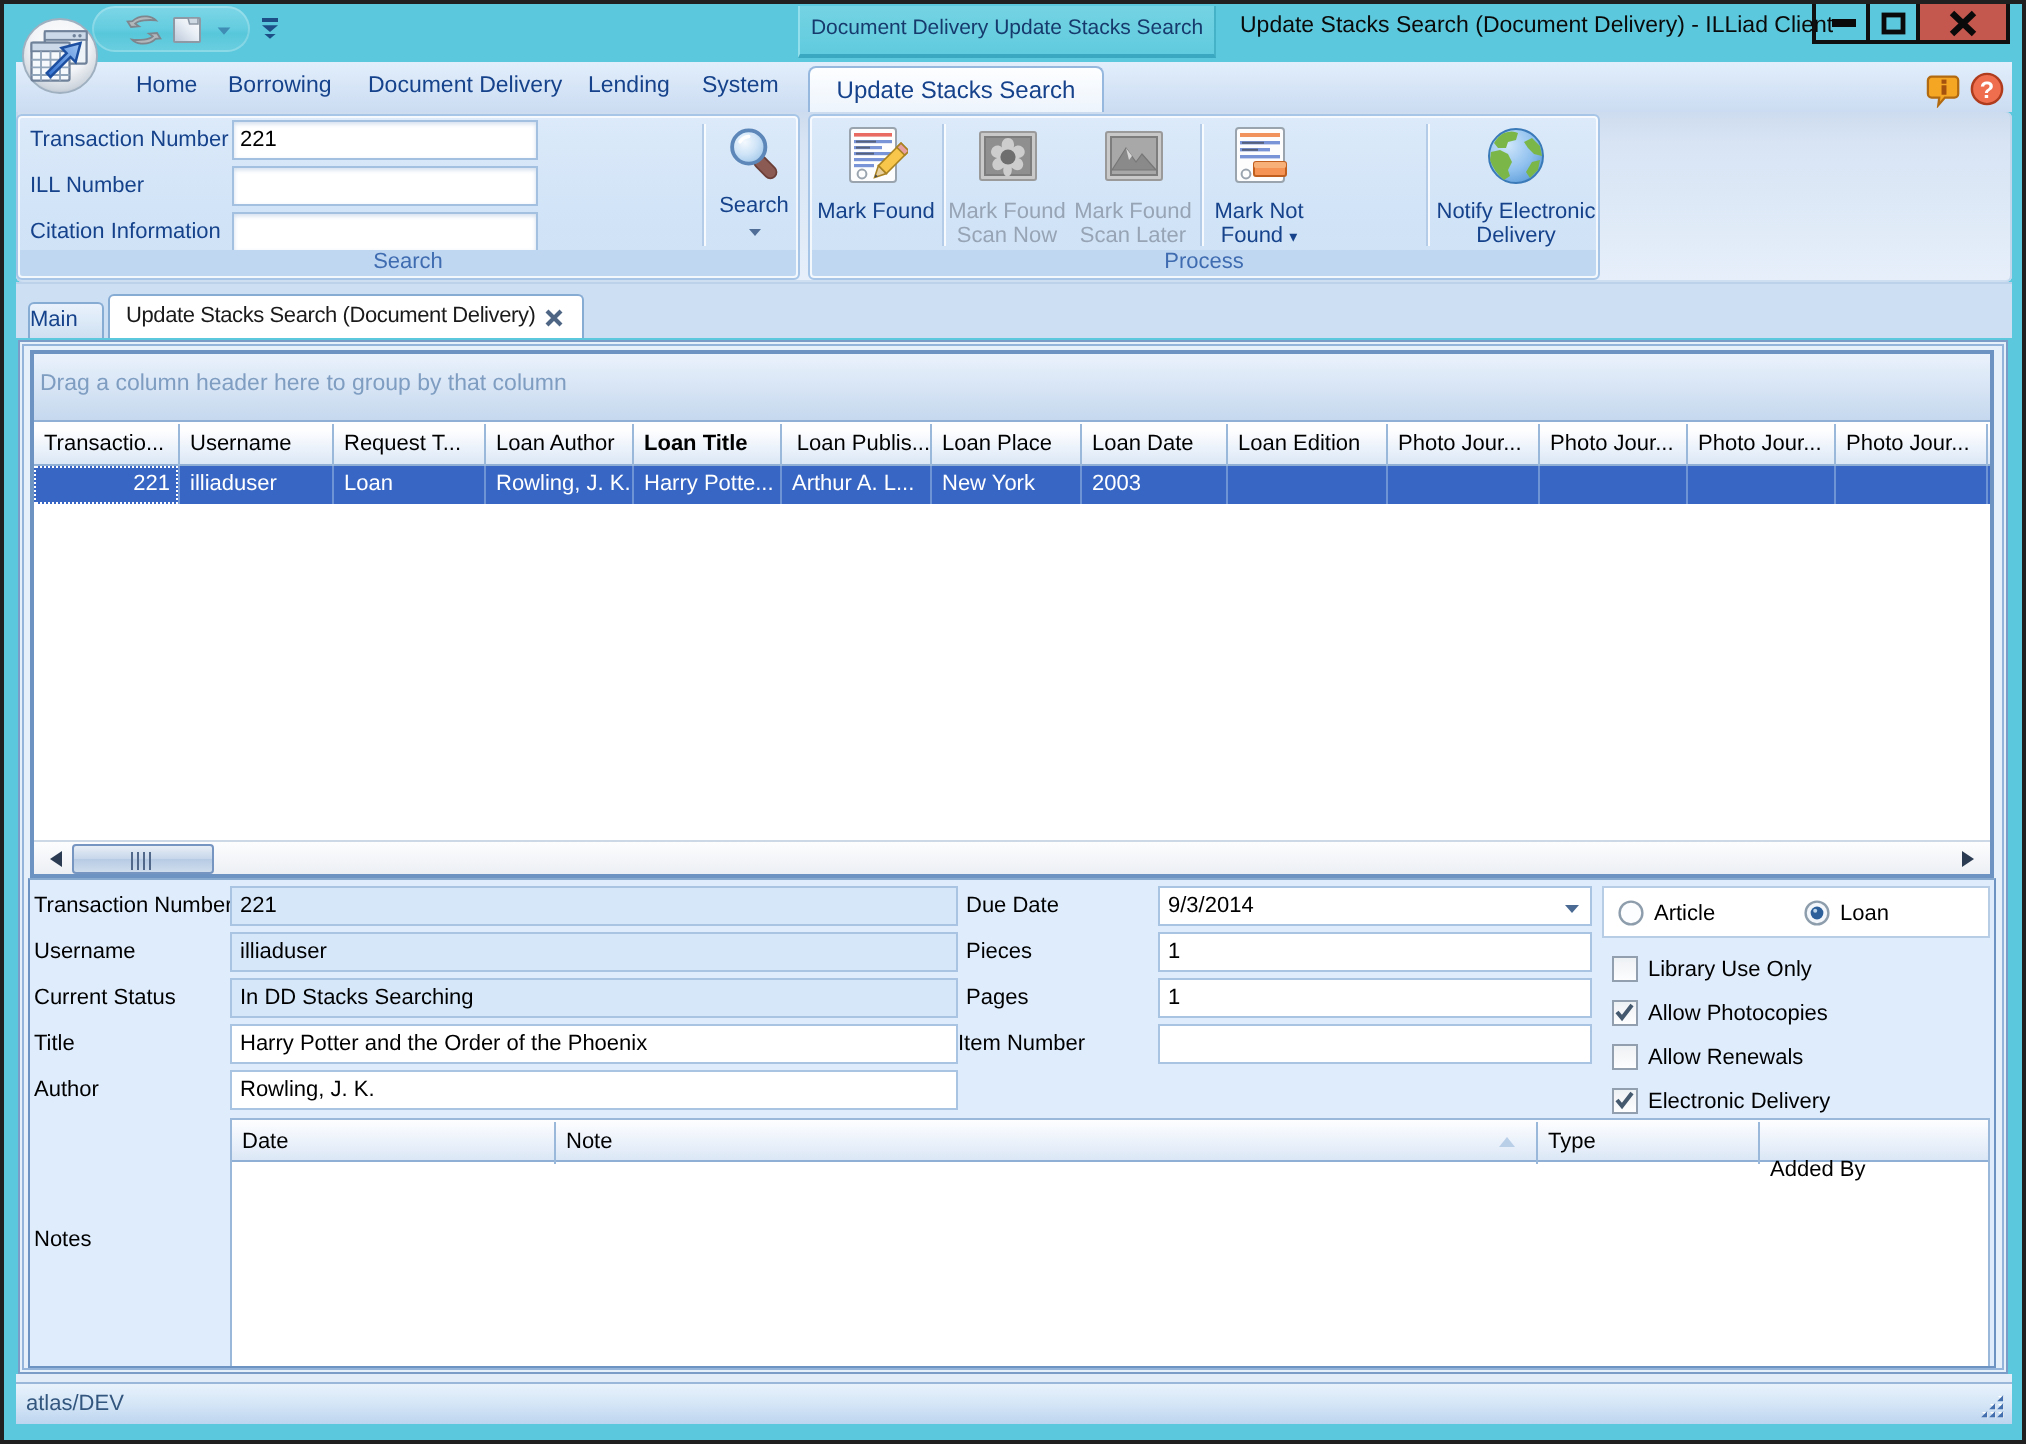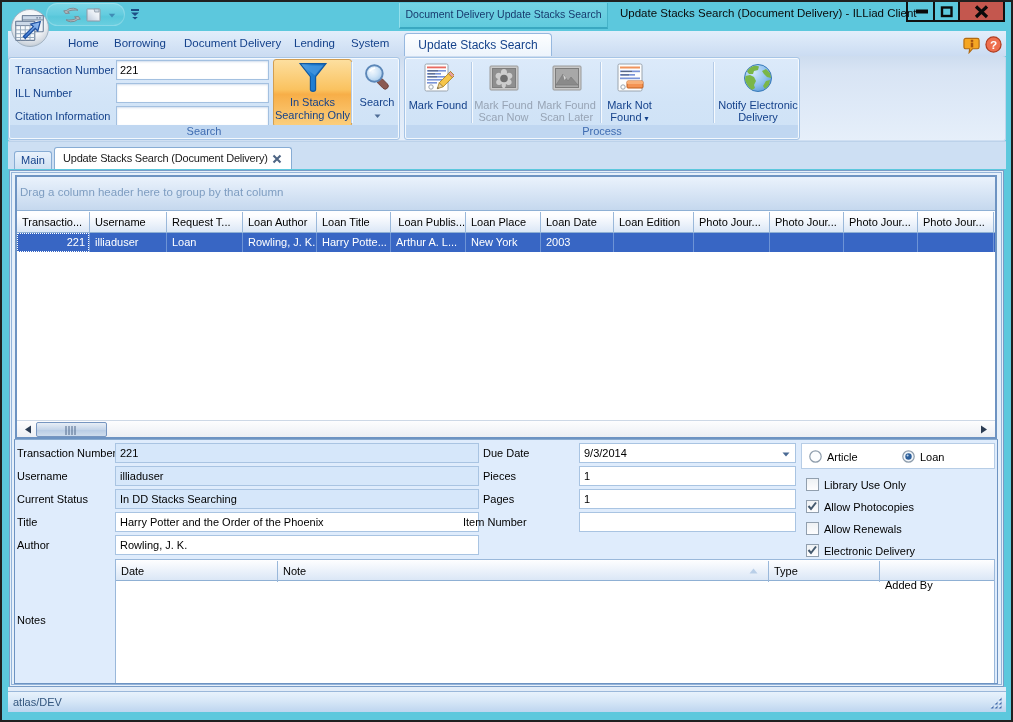--- a/index.html
+++ b/index.html
@@ -63,21 +63,21 @@
     border:1px solid #d29e52; border-radius:3px; text-align:center; color:#15428b;
     background:linear-gradient(#fddf9f,#fac25f 45%,#f7ae48 52%,#fbcf7e); }
   #btnSearchDD { position:absolute; left:345px; top:1px; width:46px; height:68px;
     text-align:center; color:#15428b; }
 
   
   #gap { position:absolute; left:8px; top:141px; width:998px; height:28px; background:#cddff3;
     border-top:1px solid #bcd2ea; }
   #dtabMain { position:absolute; left:14px; top:151px; width:38px; height:18px;
     background:linear-gradient(#e9f2fc,#cfe0f2); border:1px solid #87acd4; border-bottom:none;
-    border-radius:3px 3px 0 0; color:#15428b; text-align:center; line-height:17px; }
+    border-radius:3px 3px 0 0; color:#15428b; text-align:left; line-height:17px; }
   #dtabAct { position:absolute; left:54px; top:147px; width:238px; height:22px;
     background:#fff; border:1px solid #87acd4; border-bottom:none;
     border-radius:3px 3px 0 0; color:#1a1a1a; font-size:11px; letter-spacing:-0.2px; line-height:20px; }
 
   
   #panel { position:absolute; left:9px; top:170px; width:995px; height:517px;
     border:1px solid #7a9cc6; background:#e6f0fa; }
   #inline { position:absolute; left:1px; top:1px; right:1px; bottom:1px;
     border:1px solid #94b4da; }
   #grid { position:absolute; left:5px; top:4px; width:982px; height:264px;
@@ -210,34 +210,20 @@
   </div>
 
   <div id="ribbon">
     <div class="rgroup" id="grpSearch">
       <div class="flabel" style="left:6px; top:6px;">Transaction Number</div>
       <div class="flabel" style="left:6px; top:29px;">ILL Number</div>
       <div class="flabel" style="left:6px; top:52px;">Citation Information</div>
       <div class="finput" style="top:2px;">221</div>
       <div class="finput" style="top:25px;"></div>
       <div class="finput" style="top:48px;"></div>
-      <div id="btnInStacks">
-        <svg style="margin-top:2px" width="32" height="31" viewBox="0 0 34 36">
-          <defs>
-            <linearGradient id="fun" x1="0" y1="0" x2="1" y2="0">
-            <stop offset="0" stop-color="#66aee8"></stop>
-              <stop offset="0.45" stop-color="#1f7fd4"></stop>
-              <stop offset="1" stop-color="#1a6ec0"></stop>
-            </linearGradient>
-          </defs>
-          <path d="M2 2 L32 2 L20 17 L20 32 Q20 34 17 34 Q14 34 14 32 L14 17 Z" fill="url(#fun)" stroke="#1259a0" stroke-width="1.4"></path>
-          <path d="M4.5 4 L29 4 L19 15.5 Z" fill="#4597e0" opacity="0.8"></path>
-        </svg>
-        <div style="line-height:12.5px; margin-top:1px;">In Stacks<br>Searching Only</div>
-      </div>
       <div class="vsep" style="left:342px;"></div>
       <div id="btnSearchDD">
         <svg style="margin-top:4px" width="28" height="28" viewBox="0 0 30 32">
           <defs>
             <radialGradient id="lens" cx="38%" cy="35%" r="75%">
             <stop offset="0" stop-color="#f4f9fe"></stop>
               <stop offset="0.5" stop-color="#cfe4f7"></stop>
               <stop offset="1" stop-color="#9cc4e8"></stop>
             </radialGradient>
           </defs>
@@ -353,21 +339,21 @@
     <div id="inline"></div>
     <div id="grid">
       <div id="groupby">
         <div style="position:absolute; left:3px; top:9px;">Drag a column header here to group by that column</div>
       </div>
       <div id="hdrrow">
         <div class="hcell" style="left:0px; width:73px;">Transactio...</div>
         <div class="hcell" style="left:73px; width:77px;">Username</div>
         <div class="hcell" style="left:150px; width:76px;">Request T...</div>
         <div class="hcell" style="left:226px; width:74px;">Loan Author</div>
-        <div class="hcell" style="left:300px; width:74px;">Loan Title</div>
+        <div class="hcell" style="left:300px; width:74px;font-weight:bold;">Loan Title</div>
         <div class="hcell" style="left:374px; width:75px;text-align:right;">Loan Publis...</div>
         <div class="hcell" style="left:449px; width:75px;">Loan Place</div>
         <div class="hcell" style="left:524px; width:73px;">Loan Date</div>
         <div class="hcell" style="left:597px; width:80px;">Loan Edition</div>
         <div class="hcell" style="left:677px; width:76px;">Photo Jour...</div>
         <div class="hcell" style="left:753px; width:74px;">Photo Jour...</div>
         <div class="hcell" style="left:827px; width:74px;">Photo Jour...</div>
         <div class="hcell" style="left:901px; width:76px;">Photo Jour...</div>
       </div>
       <div id="selrow">
@@ -411,21 +397,21 @@
       <div class="lb" style="left:2px; top:76px;">Title</div>
       <div class="lb" style="left:2px; top:99px;">Author</div>
       <div class="fld ro" style="left:100px; top:3px;  width:364px;">221</div>
       <div class="fld ro" style="left:100px; top:26px; width:364px;">illiaduser</div>
       <div class="fld ro" style="left:100px; top:49px; width:364px;">In DD Stacks Searching</div>
       <div class="fld" style="left:100px; top:72px; width:364px;">Harry Potter and the Order of the Phoenix</div>
       <div class="fld" style="left:100px; top:95px; width:364px;">Rowling, J. K.</div>
       <div class="lb" style="left:468px; top:7px;">Due Date</div>
       <div class="lb" style="left:468px; top:30px;">Pieces</div>
       <div class="lb" style="left:468px; top:53px;">Pages</div>
-      <div class="lb" style="left:448px; top:76px;text-align:center;">Item Number</div>
+      <div class="lb" style="left:464px; top:76px;text-align:center;">Item Number</div>
       <div class="fld" style="left:564px; top:3px;  width:217px;">9/3/2014
         <svg style="position:absolute; right:5px; top:8px;" width="8" height="5" viewBox="0 0 8 5">
           <path d="M0.5 0.5 L7.5 0.5 L4 4.5 Z" fill="#4a6a94"></path>
         </svg></div>
       <div class="fld" style="left:564px; top:26px; width:217px;">1</div>
       <div class="fld" style="left:564px; top:49px; width:217px;">1</div>
       <div class="fld" style="left:564px; top:72px; width:217px;"></div>
 
       <div id="radiopanel">
         <svg style="position:absolute;left:7px;top:6px" width="13" height="13" viewBox="0 0 13 13">

